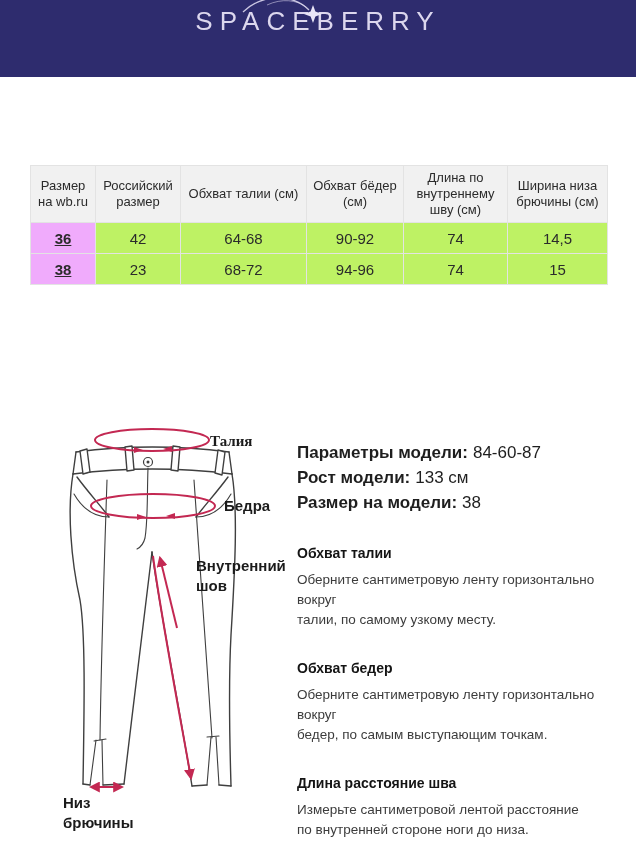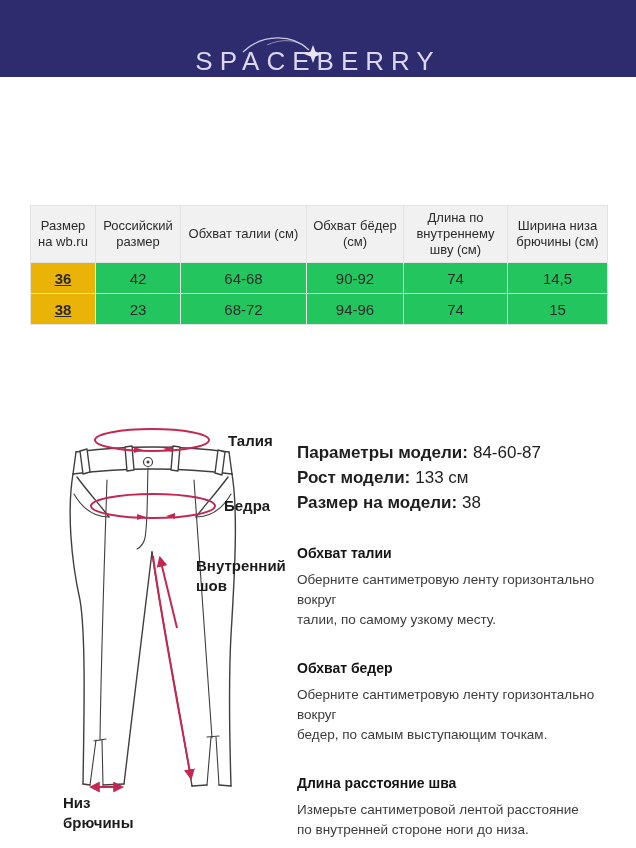--- a/index.html
+++ b/index.html
@@ -3,46 +3,46 @@
 <meta charset="utf-8">
 <style>
   html,body{margin:0;padding:0;background:#ffffff;}
   .page{
     position:relative;width:636px;height:848px;background:#ffffff;overflow:hidden;
     font-family:"Liberation Sans","DejaVu Sans",sans-serif;color:#222;
   }
   
   .brand-bar{
     position:absolute;left:0;top:0;width:636px;height:77px;background:#2e2c6e;
-    display:flex;align-items:flex-end;justify-content:center;
+    display:flex;align-items:flex-start;justify-content:center;
   }
   .logo{position:relative;display:inline-block;margin-top:6px;}
   .logo-text{
     font-size:26px;letter-spacing:7px;color:#dcd7ee;font-weight:400;
   }
   .comet{position:absolute;left:42px;top:-16px;width:90px;height:36px;}
   
   .size-table{
     position:absolute;left:30px;top:165px;width:577px;border-collapse:collapse;
-    table-layout:fixed;font-size:13px;color:#2b2b2b;margin-top:40px;
+    table-layout:fixed;font-size:13px;color:#2b2b2b;
   }
   .size-table th,.size-table td{
     border:1px solid #e3e3e3;text-align:center;vertical-align:middle;padding:4px 3px;
   }
   .size-table th{background:#f1f1f1;font-weight:400;line-height:16px;height:44px;}
-  .size-table td{background:#22c55e;font-size:15px;height:22px;}
-  .size-table td.first-col{background:#eab308;font-weight:bold;text-decoration:underline;}
+  .size-table td{background:#bef264;font-size:15px;height:22px;}
+  .size-table td.first-col{background:#f0abfc;font-weight:bold;text-decoration:underline;}
   .col1{width:65px}.col2{width:85px}.col3{width:126px}.col4{width:97px}.col5{width:104px}.col6{width:100px}
   
   .figure{position:absolute;left:0;top:0;}
   .trousers-svg{position:absolute;left:30px;top:410px;width:215px;height:390px;}
   .fig-label{
     position:absolute;font-weight:bold;font-size:15px;color:#1b1b1b;line-height:20px;
   }
-  .lbl-waist{left:228px;top:431px;}
+  .lbl-waist{left:210px;top:431px;font-family:Liberation Serif, serif;}
   .lbl-hips{left:224px;top:496px;}
   .lbl-inseam{left:196px;top:556px;width:100px;}
   .lbl-hem{left:63px;top:793px;}
   
   .info-col{position:absolute;left:297px;top:440px;width:318px;}
   .model-line{font-size:17px;line-height:25px;color:#1e1e1e;}
   .model-line b{font-weight:bold;margin-right:5px;}
   .measure-section{margin-top:30px;}
   .measure-section:first-of-type{margin-top:33px;}
   .measure-title{font-size:14px;font-weight:bold;color:#141414;margin:0 0 9px 0;}

